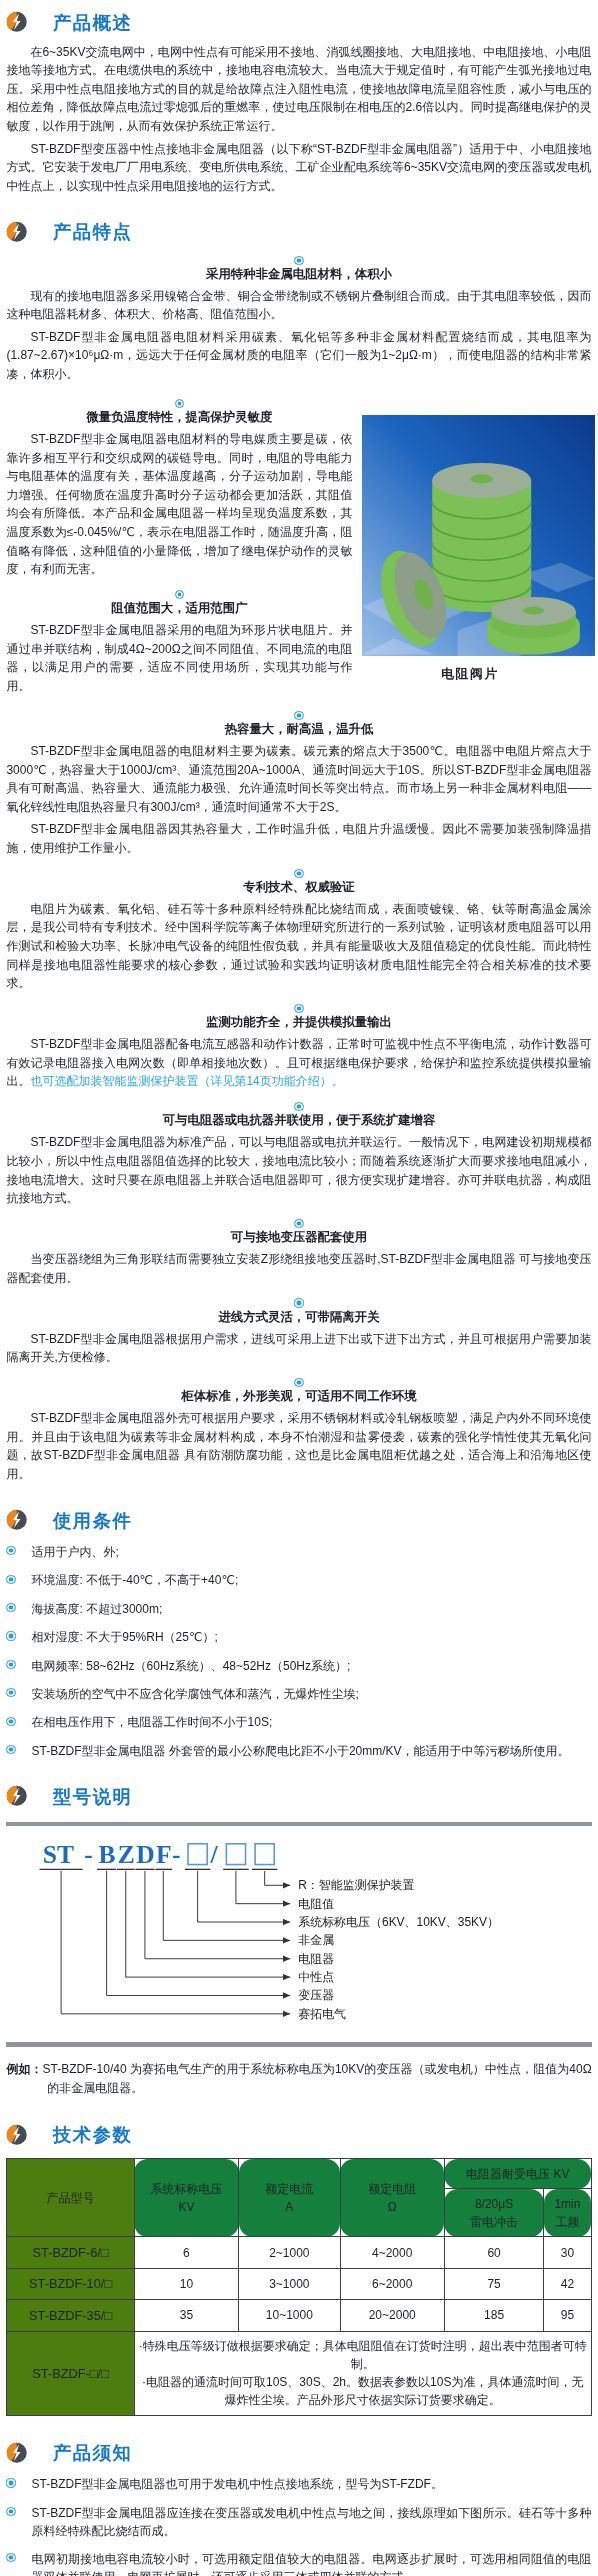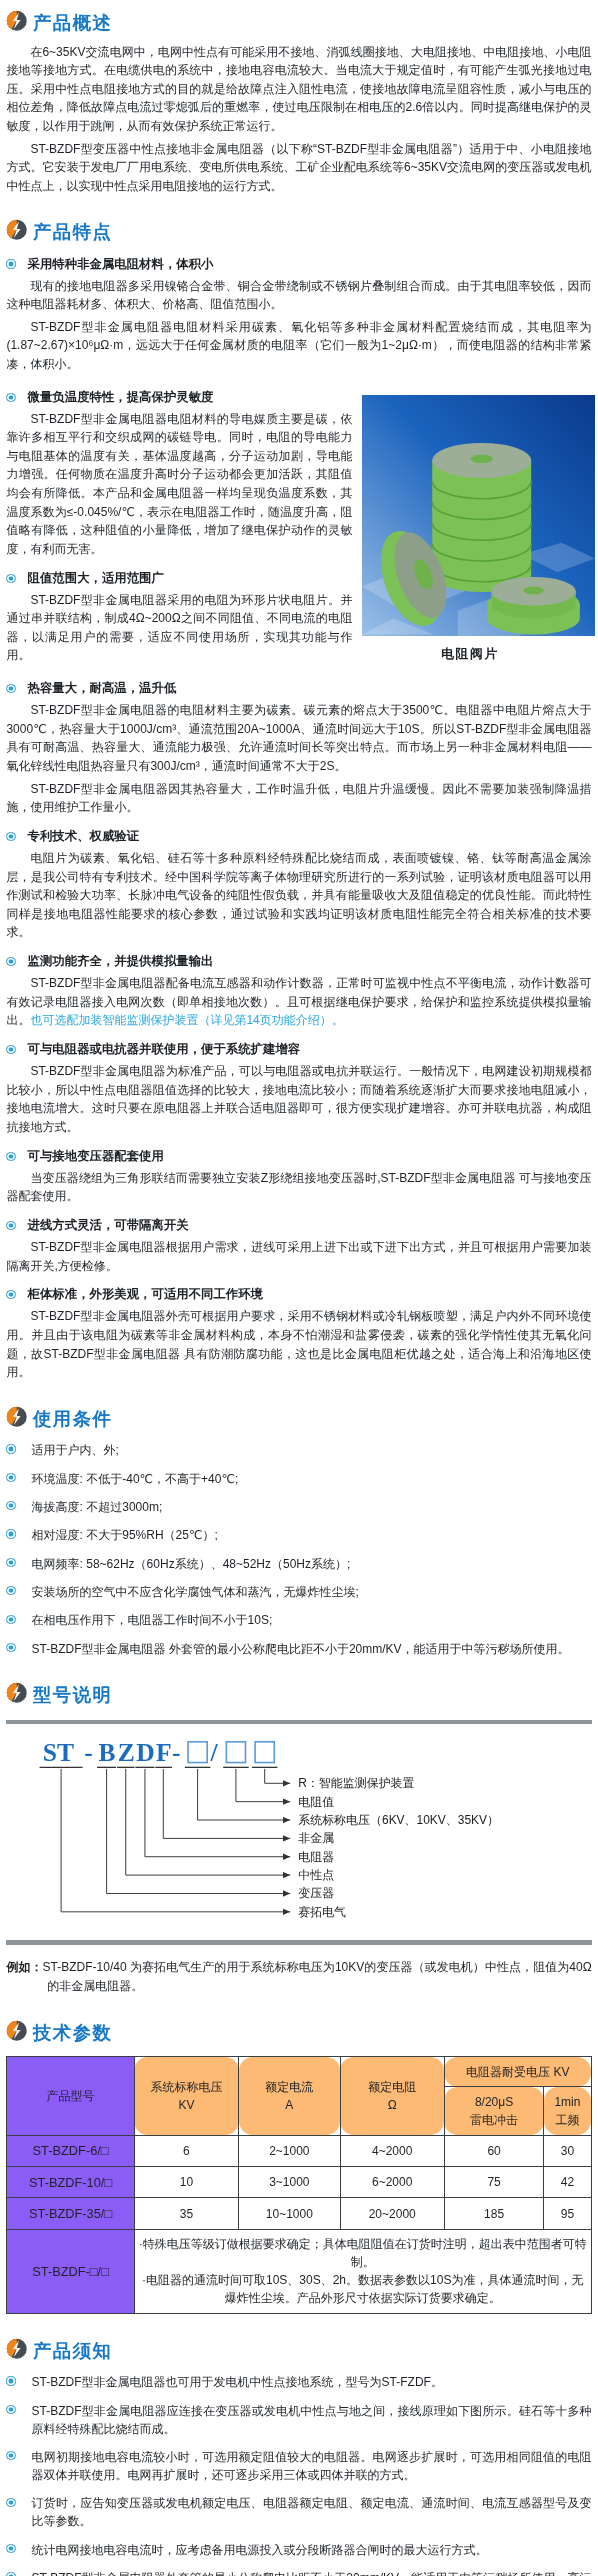--- a/index.html
+++ b/index.html
@@ -1,40 +1,40 @@
 <!DOCTYPE html>
 <html style="font-size:12.8px"><head>
 <meta charset="utf-8">
 <style>
   html,body{margin:0;padding:0;background:#fff;}
   body{width:598px;font-family:"Liberation Sans","DejaVu Sans",sans-serif;color:#1e2226;}
   .page{width:598px;box-sizing:border-box;padding:6.4px 6.4px 21px 6.4px;}
-  .sec-head{display:flex;align-items:flex-start;gap:5px;margin:24px 0 8px 0;}
+  .sec-head{display:flex;align-items:center;gap:25px;margin:24px 0 8px 0;}
   .sec-head.first{margin-top:3.2px;}
   .sec-icon{width:21.5px;height:21.5px;flex:0 0 auto;}
   .sec-icon svg{width:21.5px;height:21.5px;display:block;}
   .sec-title{font-size:18.3px;color:#1778c8;font-weight:bold;margin:0;letter-spacing:1.6px;}
   p.body{font-size:12px;line-height:1.55;text-align:justify;text-indent:2em;margin:4px 0;}
-  .feat-head{display:flex;align-items:center;gap:12px;font-weight:bold;font-size:12.4px;margin:11.2px 0 4px 0;}
+  .feat-head{display:flex;align-items:center;gap:1px;font-weight:bold;font-size:12.4px;margin:11.2px 0 4px 0;flex-direction:column;}
   .ring{width:7.2px;height:7.2px;border-radius:50%;flex:0 0 auto;border:1.6px solid #2b9fd9;box-shadow:inset 0 0 0 1.6px #fff,inset 0 0 0 4px #2b9fd9;}
   .cols{display:flex;gap:9.6px;align-items:center;}
   .col-l{width:346px;flex:0 0 auto;}
   .col-r{width:216px;flex:0 0 auto;padding-top:11.2px;}
   .photo svg{display:block;width:233px;height:241px;}
   .photo-caption{text-align:center;font-weight:bold;font-size:12.8px;margin-top:9.6px;letter-spacing:1.6px;}
   .cond-item,.note-item{display:flex;gap:16px;font-size:12px;line-height:1.5;margin:10.4px 0;align-items:flex-start;text-align:justify;}
   .cond-item .ring,.note-item .ring{margin-top:3.2px;}
   .bar{height:4.8px;background:#8e959b;margin:12.8px 0;}
   .model-svg{display:block;margin:3.2px 0 0 0;}
   .example{font-size:12px;line-height:1.6;margin:11.2px 0 6.4px 0;padding-left:3.4em;text-indent:-3.4em;text-align:justify;}
   .example b{font-weight:bold;}
   table.spec{width:100%;border-collapse:collapse;font-size:12px;margin-top:11.2px;}
   table.spec th,table.spec td{border:0.8px solid #3a3f44;text-align:center;padding:5.6px 3.2px;font-weight:normal;line-height:1.5;}
-  .peach{background:#8b5cf6;}
-  .ghead{background:#fdba74;border-radius:14px;}
+  .peach{background:#4d7c0f;}
+  .ghead{background:#15803d;border-radius:14px;}
   td.model-cell{font-weight:bold;font-family:Liberation Sans, sans-serif;font-size:12.8px;}
   td.tnote{text-align:left;padding:8px 11.2px;line-height:1.75;}
   .cyan{color:#29a8dc;}
   .svg-label{font-size:15px;fill:#222;}
 </style>
 </head>
 <body>
 
 <div class="page">
 

